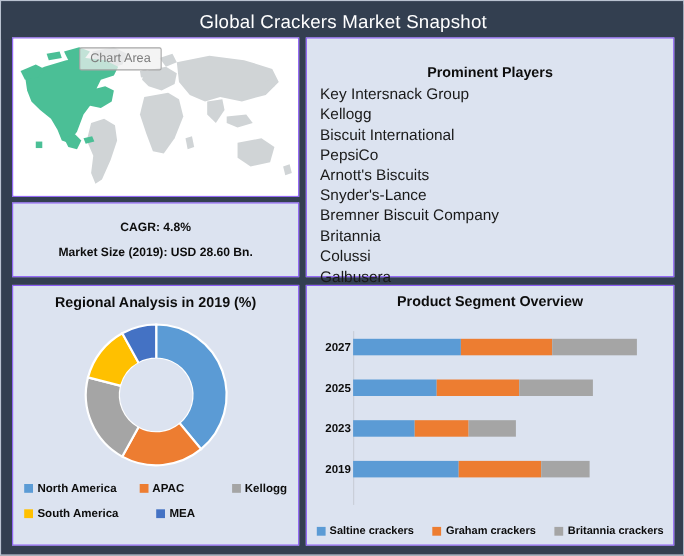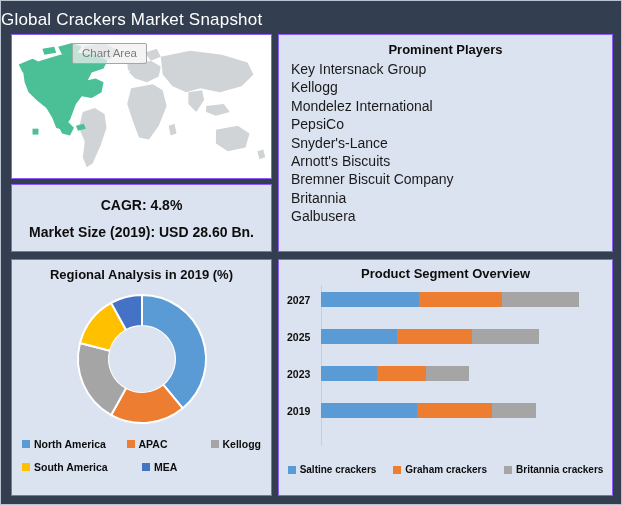--- a/index.html
+++ b/index.html
@@ -23,21 +23,21 @@
 
   
   .header-bar {
     position: absolute;
     left: 0; top: 3px;
     width: 622px;
     height: 32px;
     background: #333f50;
     display: flex;
     align-items: center;
-    justify-content: flex-start;
+    justify-content: center;
   }
   .header-title {
     color: #ffffff;
     font-size: 17px;
     font-weight: 400;
     letter-spacing: 0.2px;
     white-space: nowrap;
   }
 
   
@@ -81,28 +81,28 @@
   
   .stats-inner {
     height: 100%;
     display: flex;
     flex-direction: column;
     align-items: center;
     justify-content: center;
     gap: 11px;
   }
   .stat-line {
-    font-size: 14px;
-    font-weight: bold;
-    color: #0d0d0d;
-    white-space: nowrap;
-  }
-
-  
-  .players-inner { padding: 7px 0 0 0; height: 100%; }
+    font-size: 11px;
+    font-weight: bold;
+    color: #0d0d0d;
+    white-space: nowrap;
+  }
+
+  
+  .players-inner { padding: 23px 0 0 0; height: 100%; }
   .players-title {
     text-align: center;
     font-size: 13px;
     font-weight: bold;
     color: #0d0d0d;
     margin-bottom: 3px;
   }
   .players-list { list-style: none; padding-left: 12px; }
   .players-list li {
     font-size: 14px;
@@ -159,21 +159,21 @@
     height: 100%;
     display: flex;
     flex-direction: column;
     padding-top: 6px;
   }
   .bars-title {
     text-align: center;
     font-size: 13px;
     font-weight: bold;
     color: #0d0d0d;
-    margin-bottom: 0;
+    margin-bottom: 16px;
     white-space: nowrap;
   }
   .bars-plot {
     position: relative;
     flex: 1;
     margin: 0 12px 0 8px;
     padding-left: 34px;
   }
   .bars-axis {
     position: absolute;
@@ -186,38 +186,38 @@
   .bar-row {
     position: relative;
     display: flex;
     align-items: center;
     height: 37px;
   }
   .bar-year {
     position: absolute;
     left: -34px;
     width: 32px;
-    text-align: left;
+    text-align: right;
     font-size: 10.5px;
     font-weight: bold;
     color: #0d0d0d;
   }
   .bar-track {
     display: flex;
     height: 15px;
     width: 100%;
   }
   .bar-seg { height: 100%; }
 
   .bars-legend {
     display: flex;
     justify-content: center;
     align-items: center;
     gap: 17px;
-    padding-bottom: 20px;
+    padding-bottom: 7px;
   }
   .bars-legend .legend-label { font-size: 10px; }
 </style>
 </head>
 <body>
 
 <div id="infographic">
 
   <div class="header-bar">
     <div class="header-title">Global Crackers Market Snapshot</div>
@@ -283,26 +283,27 @@
       <div class="stat-line">Market Size (2019): USD 28.60 Bn.</div>
     </div>
   </div>
 
   <div class="panel" id="players-panel">
     <div class="players-inner">
       <div class="players-title">Prominent Players</div>
       <ul class="players-list">
         <li>Key Intersnack Group</li>
         <li>Kellogg</li>
-        <li>Mondelez International</li>
+        <li>Biscuit International</li>
         <li>PepsiCo</li>
+        <li>Arnott's Biscuits</li>
         <li>Snyder's-Lance</li>
-        <li>Arnott's Biscuits</li>
         <li>Bremner Biscuit Company</li>
         <li>Britannia</li>
+        <li>Colussi</li>
         <li>Galbusera</li>
       </ul>
     </div>
   </div>
 
   <div class="panel" id="donut-panel">
     <div class="donut-inner">
       <div class="donut-title">Regional Analysis in 2019 (%)</div>
       <svg class="donut-svg" width="150" height="150" viewBox="0 0 150 150">
         <g id="donut-slices" transform="translate(75,75)">

